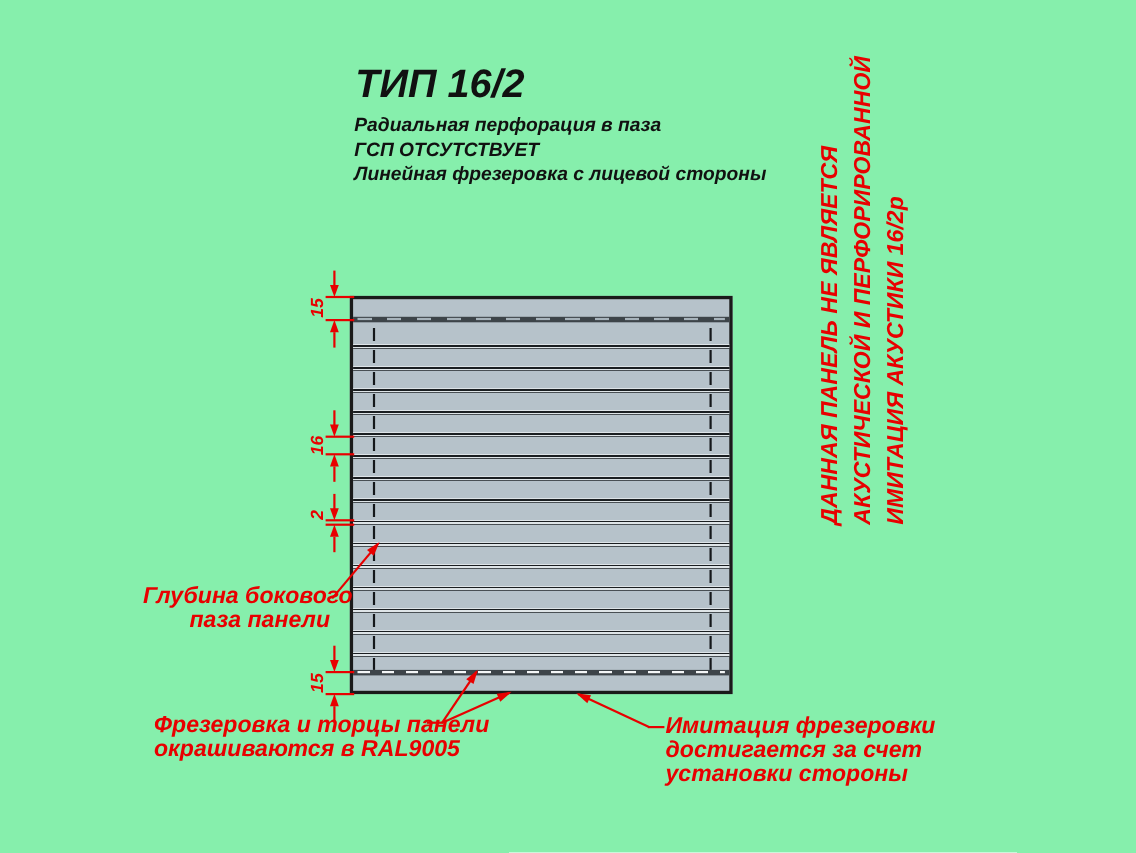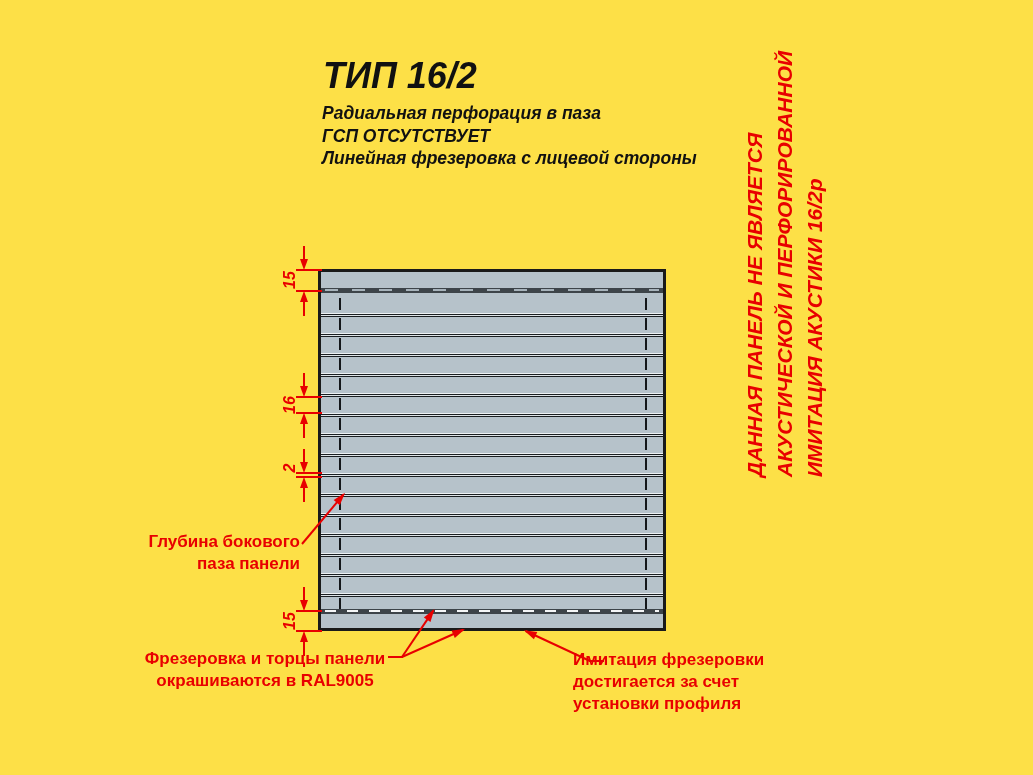--- a/index.html
+++ b/index.html
@@ -1,38 +1,38 @@
 <!DOCTYPE html>
 <html><head>
 <meta charset="utf-8">
 <style>
   html,body{margin:0;padding:0;background:#fff;}
   .canvas{
-    position:relative;width:1033px;height:775px;background:#fde047;overflow:hidden;
+    position:relative;width:1033px;height:775px;background:#86efac;overflow:hidden;
     font-family:"Liberation Sans", sans-serif;
   }
   
   .title{
     position:absolute;left:323px;top:55px;margin:0;
     font-size:36px;font-weight:bold;font-style:italic;color:#111;letter-spacing:0px;
   }
   .desc{
     position:absolute;left:322px;top:102px;
     font-size:17.5px;font-weight:bold;font-style:italic;color:#111;line-height:22.5px;white-space:nowrap;
   }
   .warning{
     position:absolute;left:556px;top:201px;width:460px;height:92px;
     transform:rotate(-90deg);
     font-size:21px;font-weight:bold;font-style:italic;color:#e80000;
     line-height:30px;text-align:left;white-space:nowrap;
   }
-  .ann{position:absolute;font-size:17px;font-weight:bold;color:#e80000;line-height:22px;white-space:nowrap;}
+  .ann{position:absolute;font-size:21px;font-weight:bold;font-style:italic;color:#e80000;line-height:22px;white-space:nowrap;}
   .ann-side{left:130px;top:531px;width:170px;text-align:right;}
   .ann-paint{left:140px;top:648px;width:250px;text-align:center;}
-  .ann-imit{left:573px;top:649px;text-align:left;}
+  .ann-imit{left:605px;top:649px;text-align:left;}
 
   
   .panel{
     position:absolute;left:318px;top:269px;width:348px;height:362px;
     box-sizing:border-box;border:3px solid #1a1a1a;background:#b6c2ca;
   }
   .strip{position:absolute;left:0;right:0;height:5px;background:#3d4449;}
   .strip-top{top:16px;}
   .strip-bottom{top:337px;}
   .strip-dashes{position:absolute;left:4px;right:4px;top:1px;height:2px;}
@@ -156,16 +156,16 @@
     <div>Глубина бокового</div>
     <div>паза панели</div>
   </div>
   <div class="ann ann-paint">
     <div>Фрезеровка и торцы панели</div>
     <div>окрашиваются в RAL9005</div>
   </div>
   <div class="ann ann-imit">
     <div>Имитация фрезеровки</div>
     <div>достигается за счет</div>
-    <div>установки профиля</div>
+    <div>установки стороны</div>
   </div>
 
 </div>
 
 </body></html>

